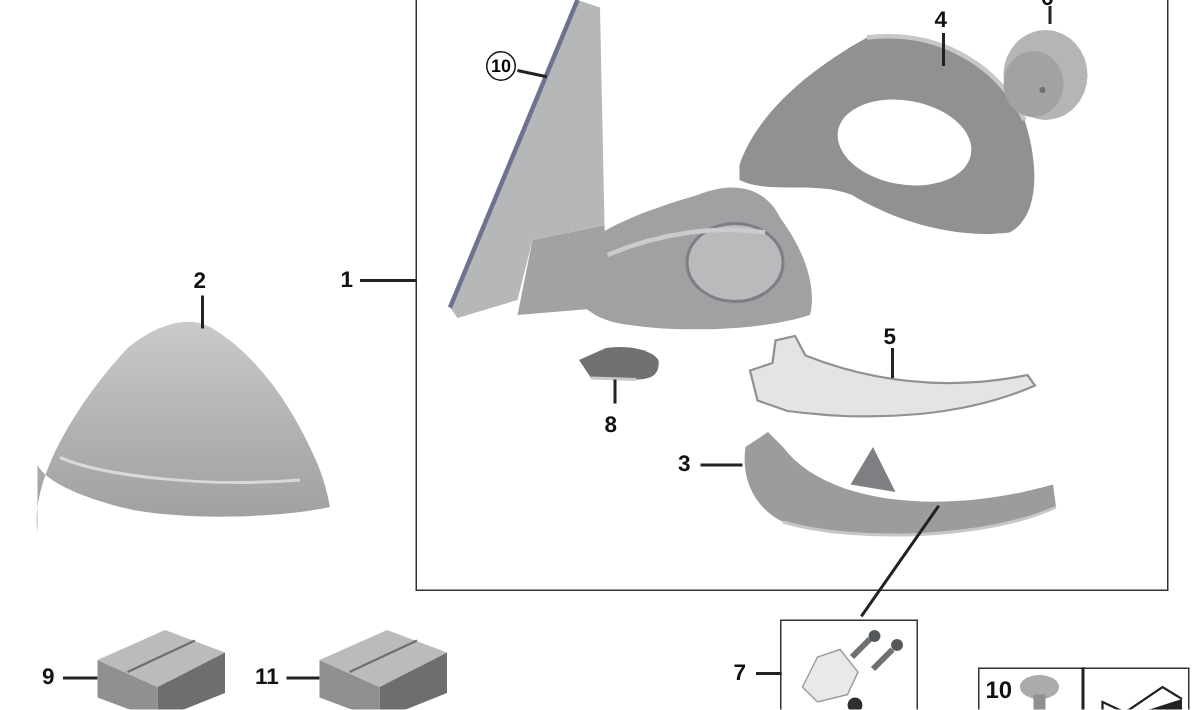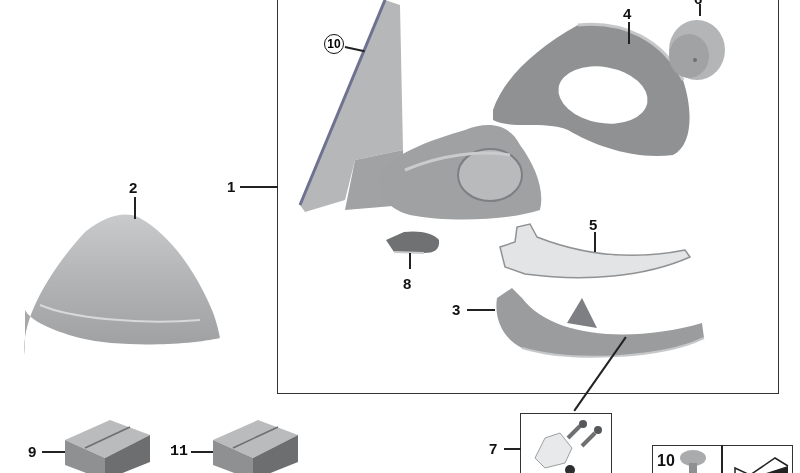--- a/index.html
+++ b/index.html
@@ -104,21 +104,21 @@
 <div class="line" style="left:42px;top:451px;width:23px;height:1.5px;"></div>
 <div class="lbl" style="left:28px;top:444px;">9</div>
 
 <svg style="left:213px;top:410px;" width="90" height="65">
   <polygon points="0,30 45,10 85,25 40,48" fill="#b9bbbd"></polygon>
   <polygon points="0,30 40,48 40,70 0,55" fill="#8e9092"></polygon>
   <polygon points="40,48 85,25 85,52 40,70" fill="#6c6e70"></polygon>
   <line x1="20" y1="38" x2="65" y2="17" stroke="#6c6e70" stroke-width="1.5"></line>
 </svg>
 <div class="line" style="left:191px;top:451px;width:22px;height:1.5px;"></div>
-<div class="lbl" style="left:170px;top:444px;font-family:Liberation Mono, monospace;">11</div>
+<div class="lbl" style="left:170px;top:444px;">11</div>
 
 <div class="frame" style="left:652px;top:445px;width:141px;height:34px;"></div>
 <div class="line" style="left:721px;top:445px;width:1.5px;height:30px;"></div>
 <div class="lbl" style="left:657px;top:453px;font-size:16px;">10</div>
 <svg style="left:679px;top:449px;" width="30" height="26">
   <ellipse cx="14" cy="9" rx="13" ry="8" fill="#a9abad"></ellipse>
   <rect x="10" y="14" width="8" height="14" fill="#8e9092"></rect>
 </svg>
 <svg style="left:730px;top:450px;" width="60" height="26">
   <polyline points="5,25 5,18 20,25 45,8 58,16" fill="none" stroke="#222" stroke-width="1.5"></polyline>

